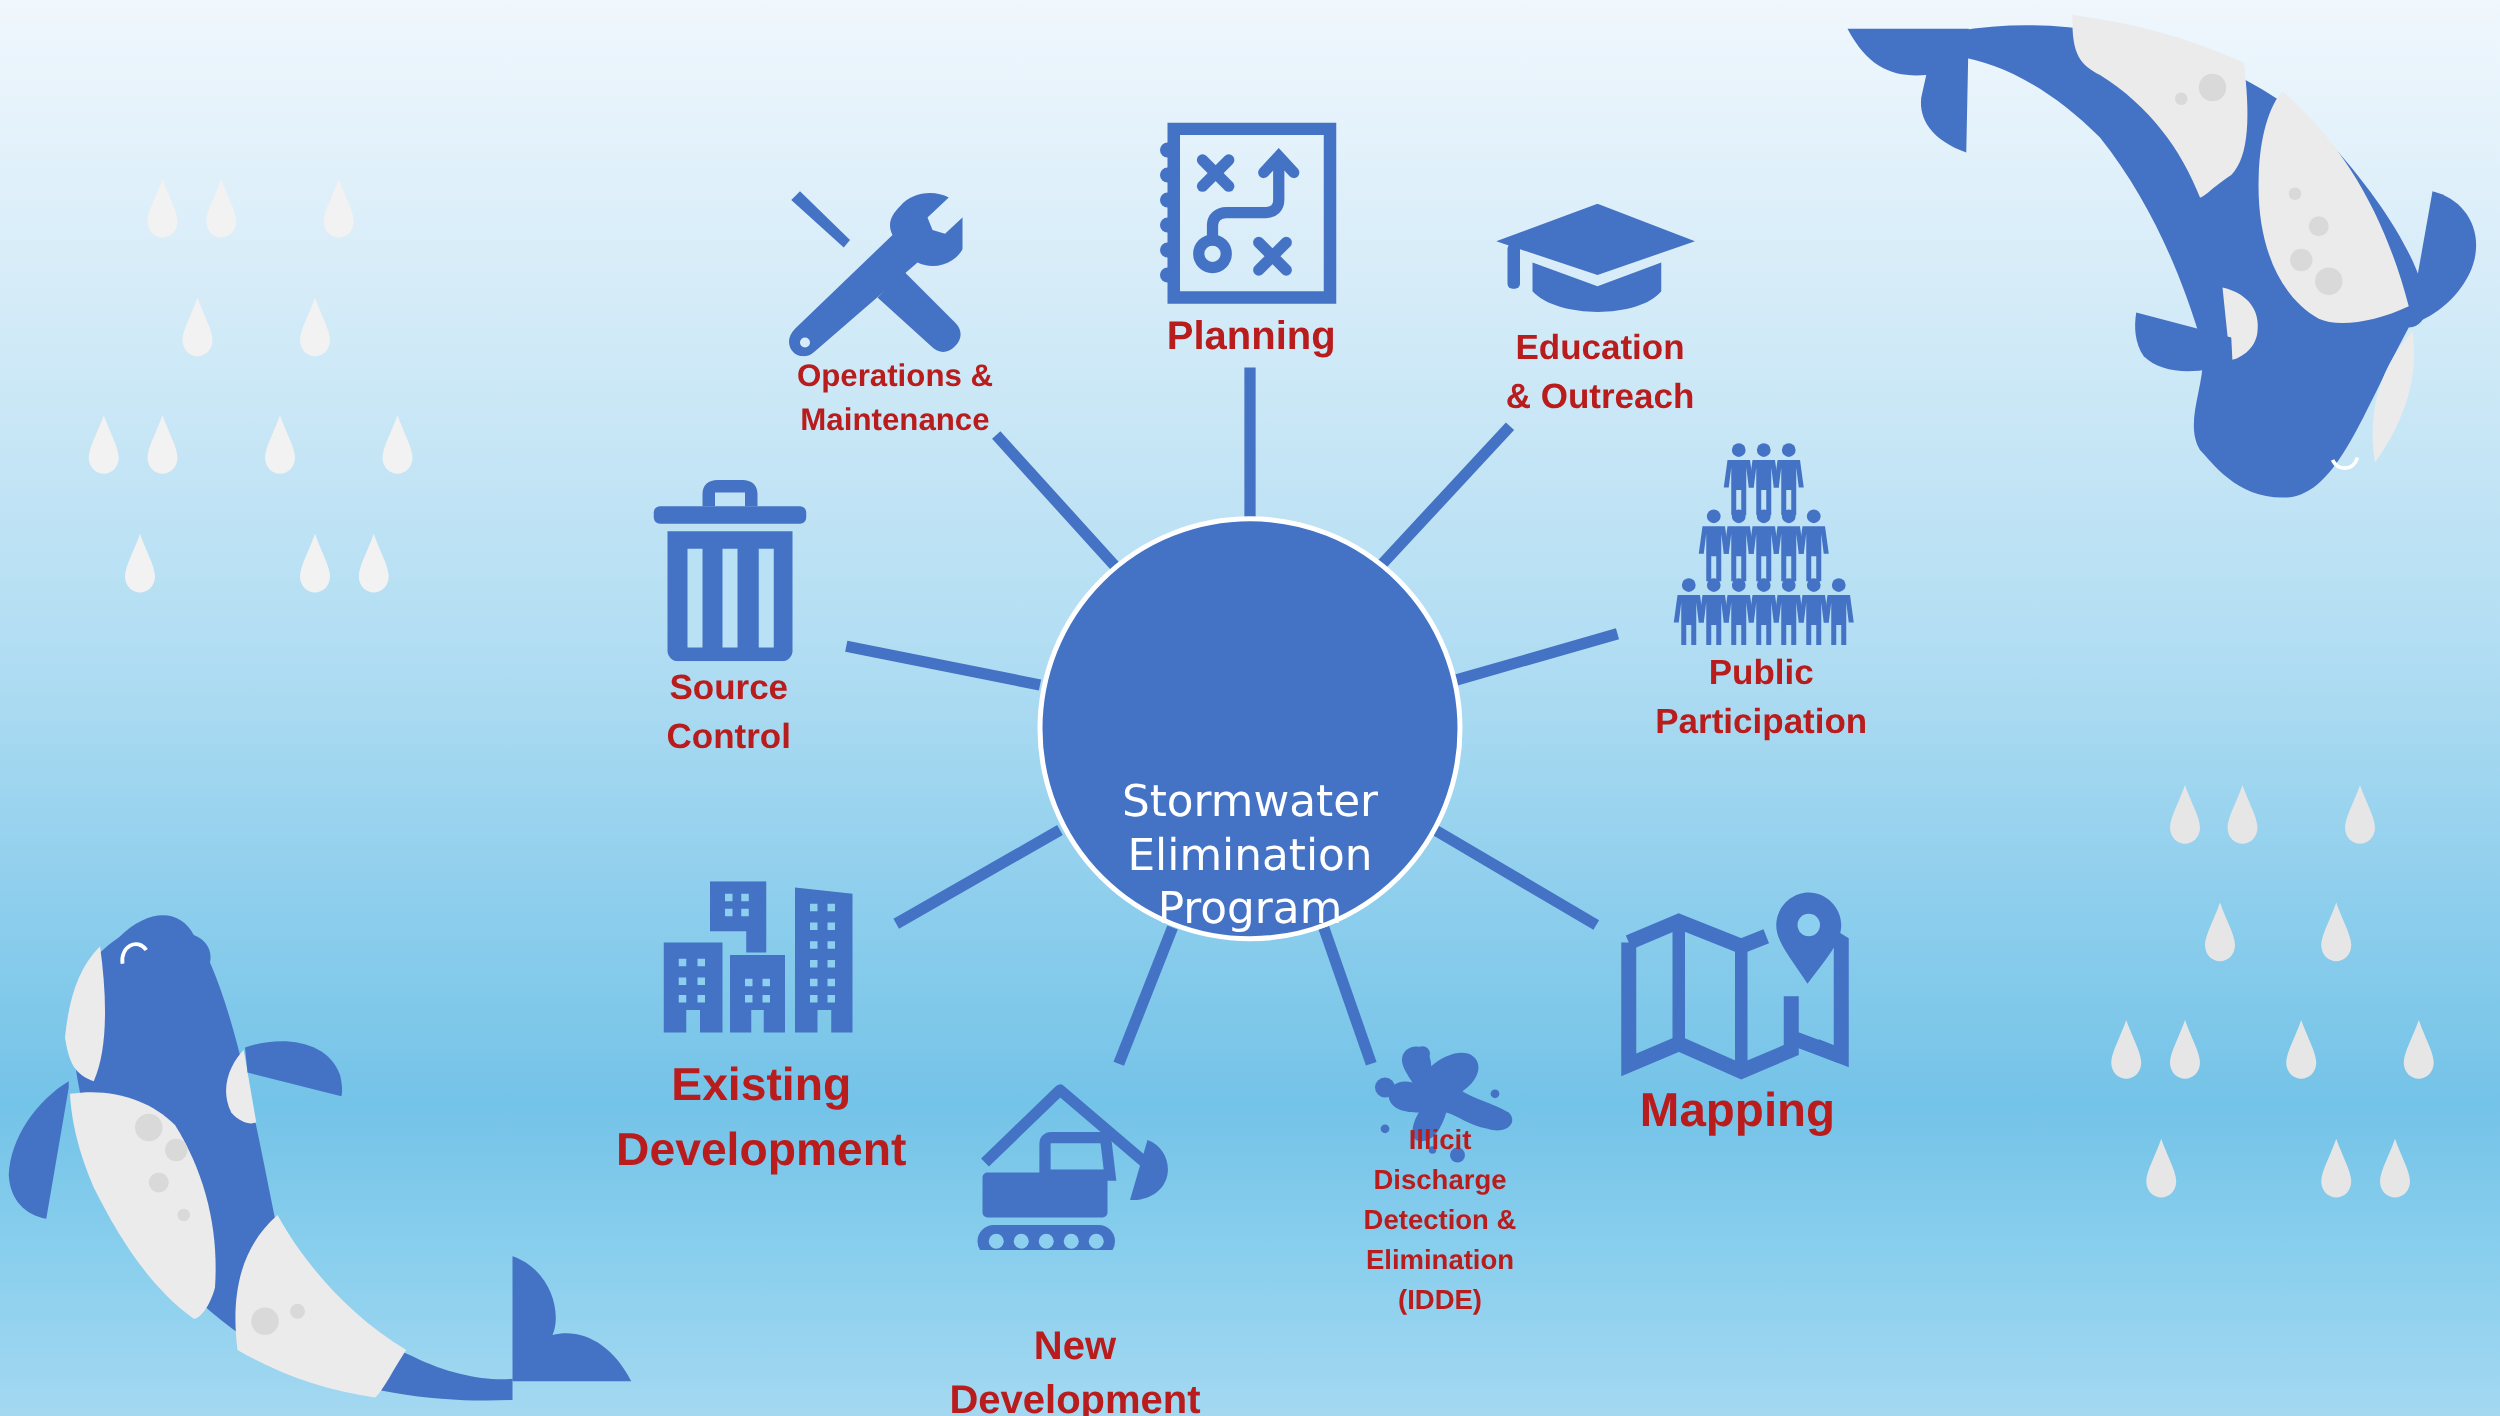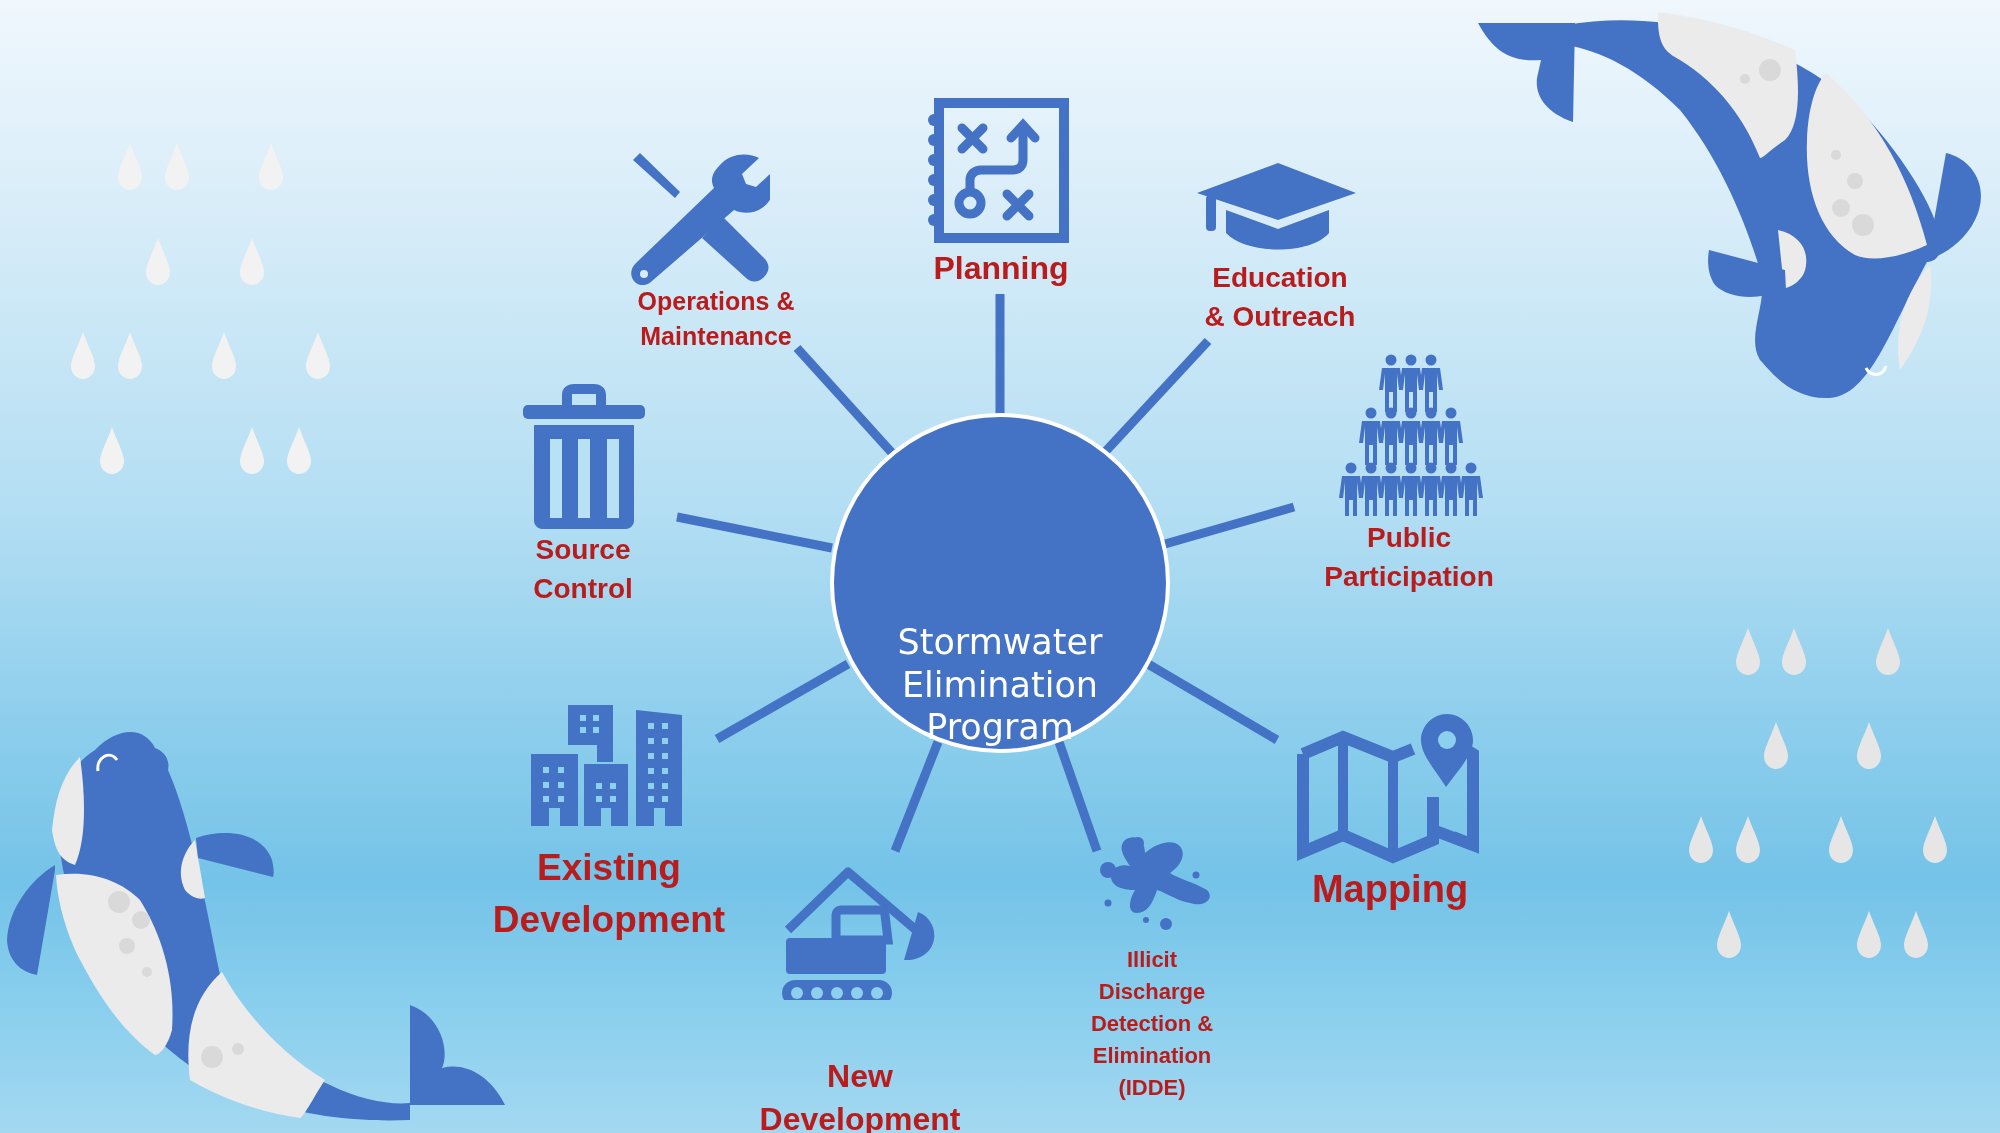--- a/index.html
+++ b/index.html
@@ -217,21 +217,21 @@
 <div>
   <svg class="icon" style="left:1095px;top:828px" width="120" height="110" viewBox="0 0 120 110">
     <path d="M30,12 C40,5 50,12 50,25 C58,18 70,12 80,15 C92,20 90,35 75,45 C82,50 100,55 112,62 C120,70 110,80 95,75 C80,72 72,65 62,62 C58,75 52,85 42,85 C32,85 34,72 40,62 C30,62 18,60 16,50 C15,40 25,35 35,38 C30,30 22,20 30,12 Z" fill="#4472c4"></path>
     <circle cx="43" cy="15" r="6" fill="#4472c4"></circle>
     <circle cx="13" cy="42" r="8" fill="#4472c4"></circle>
     <circle cx="101" cy="47" r="3.5" fill="#4472c4"></circle>
     <circle cx="13" cy="75" r="3.5" fill="#4472c4"></circle>
     <circle cx="51" cy="92" r="3" fill="#4472c4"></circle>
     <circle cx="71" cy="96" r="6" fill="#4472c4"></circle>
   </svg>
-  <div class="label" style="left:1152px;top:944px;font-size:22px;line-height:1.45;">
+  <div class="label" style="left:1152px;top:896px;font-size:22px;line-height:1.45;">
     <span>Illicit</span>
     <span>Discharge</span>
     <span>Detection &amp;</span>
     <span>Elimination</span>
     <span>(IDDE)</span>
   </div>
 </div>
 
 <div>
   <svg class="icon" style="left:780px;top:850px" width="160" height="150" viewBox="0 0 160 150">

